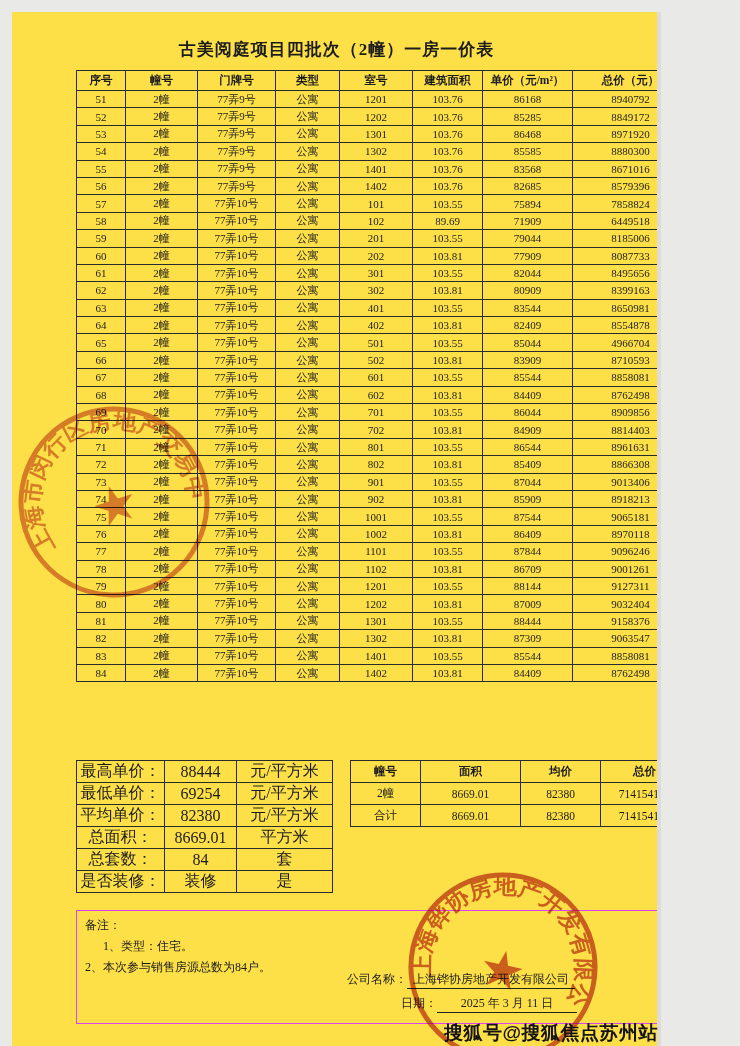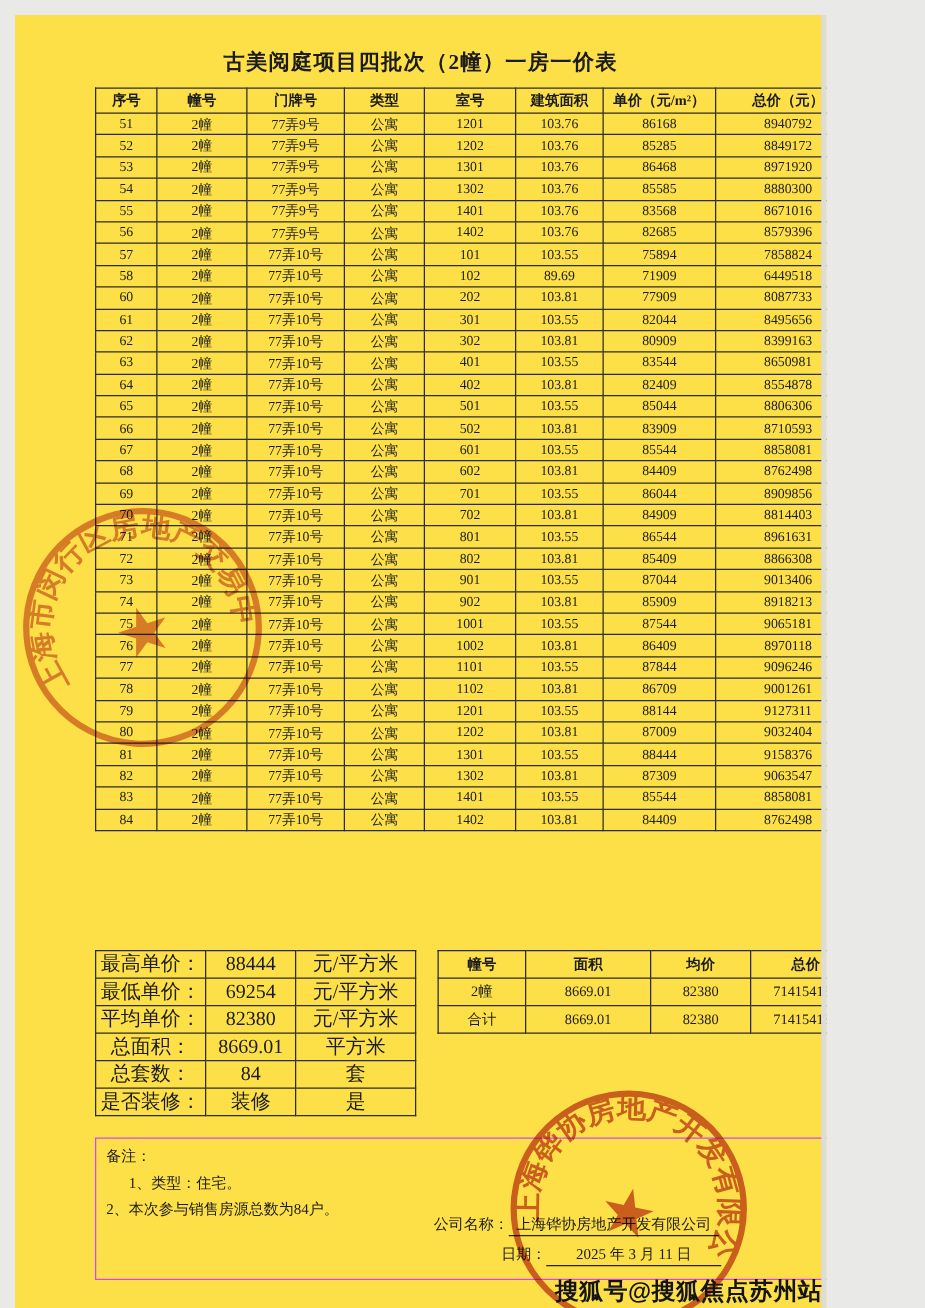--- a/index.html
+++ b/index.html
@@ -154,20 +154,30 @@
           <td>58</td>
           <td>2幢</td>
           <td>77弄10号</td>
           <td>公寓</td>
           <td>102</td>
           <td>89.69</td>
           <td>71909</td>
           <td>6449518</td>
         </tr>
         <tr>
+          <td>59</td>
+          <td>2幢</td>
+          <td>77弄10号</td>
+          <td>公寓</td>
+          <td>201</td>
+          <td>103.55</td>
+          <td>79044</td>
+          <td>8185006</td>
+        </tr>
+        <tr>
           <td>60</td>
           <td>2幢</td>
           <td>77弄10号</td>
           <td>公寓</td>
           <td>202</td>
           <td>103.81</td>
           <td>77909</td>
           <td>8087733</td>
         </tr>
         <tr>
@@ -211,21 +221,21 @@
           <td>8554878</td>
         </tr>
         <tr>
           <td>65</td>
           <td>2幢</td>
           <td>77弄10号</td>
           <td>公寓</td>
           <td>501</td>
           <td>103.55</td>
           <td>85044</td>
-          <td>8806306</td>
+          <td>4966704</td>
         </tr>
         <tr>
           <td>66</td>
           <td>2幢</td>
           <td>77弄10号</td>
           <td>公寓</td>
           <td>502</td>
           <td>103.81</td>
           <td>83909</td>
           <td>8710593</td>

